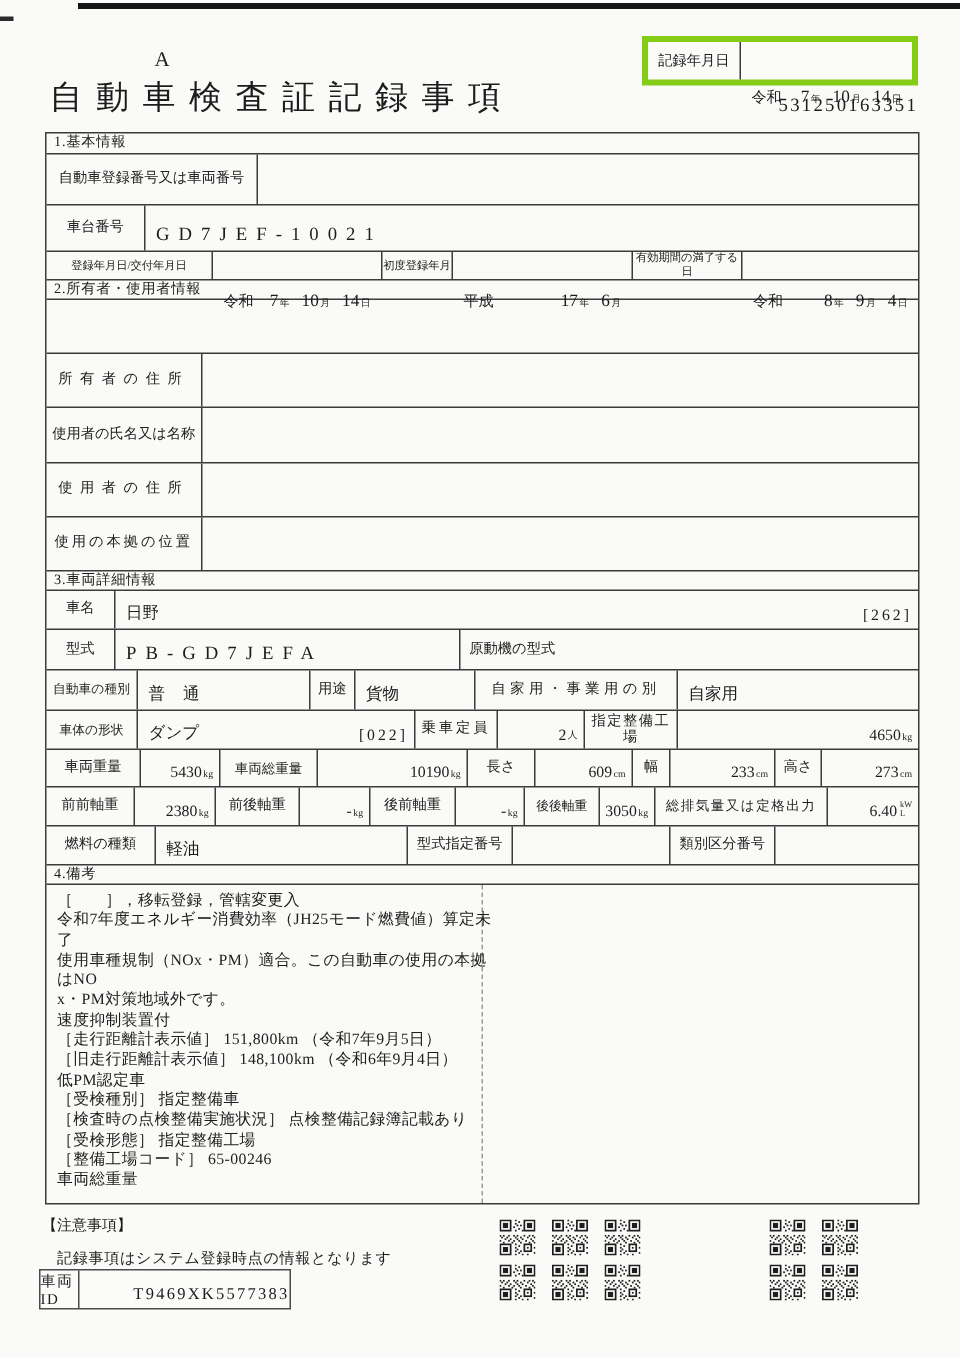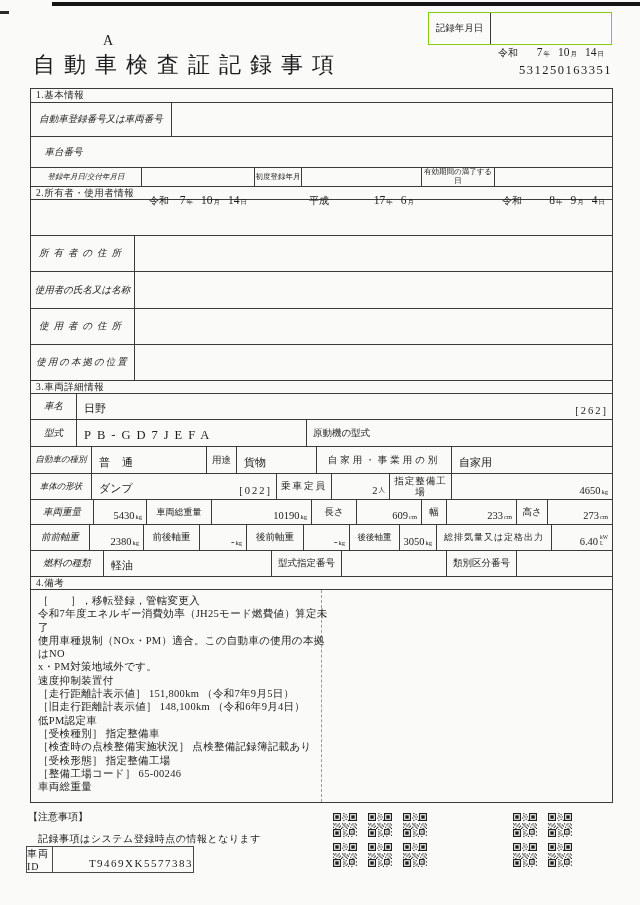--- a/index.html
+++ b/index.html
@@ -13,32 +13,32 @@
     overflow: hidden;
   }
   
   .scanbar { position:absolute; top:2px; left:52px; width:588px; height:4px; background:#141414; }
   .scanmark { position:absolute; top:11px; left:0; width:9px; height:3px; background:#2a2a2a; }
 
   
   .a-label { position:absolute; left:103px; top:33px; font-size:14px; }
   .doc-title { position:absolute; left:33px; top:50px; font-size:22px; letter-spacing:9px; white-space:nowrap; }
   .doc-number { position:absolute; right:28px; top:63px; font-size:12.5px; letter-spacing:1.5px; }
-  .recbox { position:absolute; left:428px; top:12px; width:184px; height:33px; border:1px solid #84cc16; display:flex; background:#fbfbfa; }
+  .recbox { position:absolute; left:428px; top:24px; width:184px; height:33px; border:4px solid #84cc16; display:flex; background:#fbfbfa; }
   .recbox .rec-lab { width:62px; border-right:1px solid #3b3b3b; display:flex; align-items:center; justify-content:center; font-size:9.5px; }
   .recbox .rec-val { flex:1; }
 
   
   .tbl { position:absolute; left:30px; top:88px; width:583px; border:1px solid #3b3b3b; }
   .tbl > div { border-top:1px solid #3b3b3b; }
   .tbl > div:first-child { border-top:none; }
   .row { display:flex; }
   .sech { font-size:9.5px; padding:1px 5px; height:13px; line-height:11px; letter-spacing:0.5px; }
   .c { border-left:1px solid #3b3b3b; }
-  .row .c:first-child { border-left:none;font-style:italic; }
+  .row .c:first-child { border-left:none; }
   .lab { display:flex; align-items:center; justify-content:center; text-align:center; font-size:9.5px; color:#222; line-height:1.15; }
   .val { display:flex; align-items:flex-end; padding:0 4px 3px 7px; font-size:11px; }
   .val .code { margin-left:auto; font-size:10.5px; letter-spacing:2px; }
   .num { justify-content:flex-end; padding-right:4px; }
   .nv { font-size:10.5px; }
   .nu { font-size:6.5px; margin-left:1px; padding-bottom:1px; }
   .mono { letter-spacing:6px; font-size:12.5px; }
   .flex1 { flex:1; }
 
   
@@ -100,20 +100,21 @@
 
     <div class="sech">1.基本情報</div>
 
     <div class="row" style="height:34px">
       <div class="c lab" style="width:140px">自動車登録番号又は車両番号</div>
       <div class="c val flex1"></div>
     </div>
 
     <div class="row" style="height:31px">
       <div class="c lab" style="width:65px">車台番号</div>
+      <div class="c val flex1 mono">GD7JEF-10021</div>
     </div>
 
     <div class="row" style="height:19px">
       <div class="c lab f7" style="width:110px">登録年月日/交付年月日</div>
       <div class="c date" style="width:113px">
         <span class="dline">
           <span class="era">令和</span>
           <span class="dnum">7</span>
             <span class="du">年</span>
           <span class="dnum">10</span>

